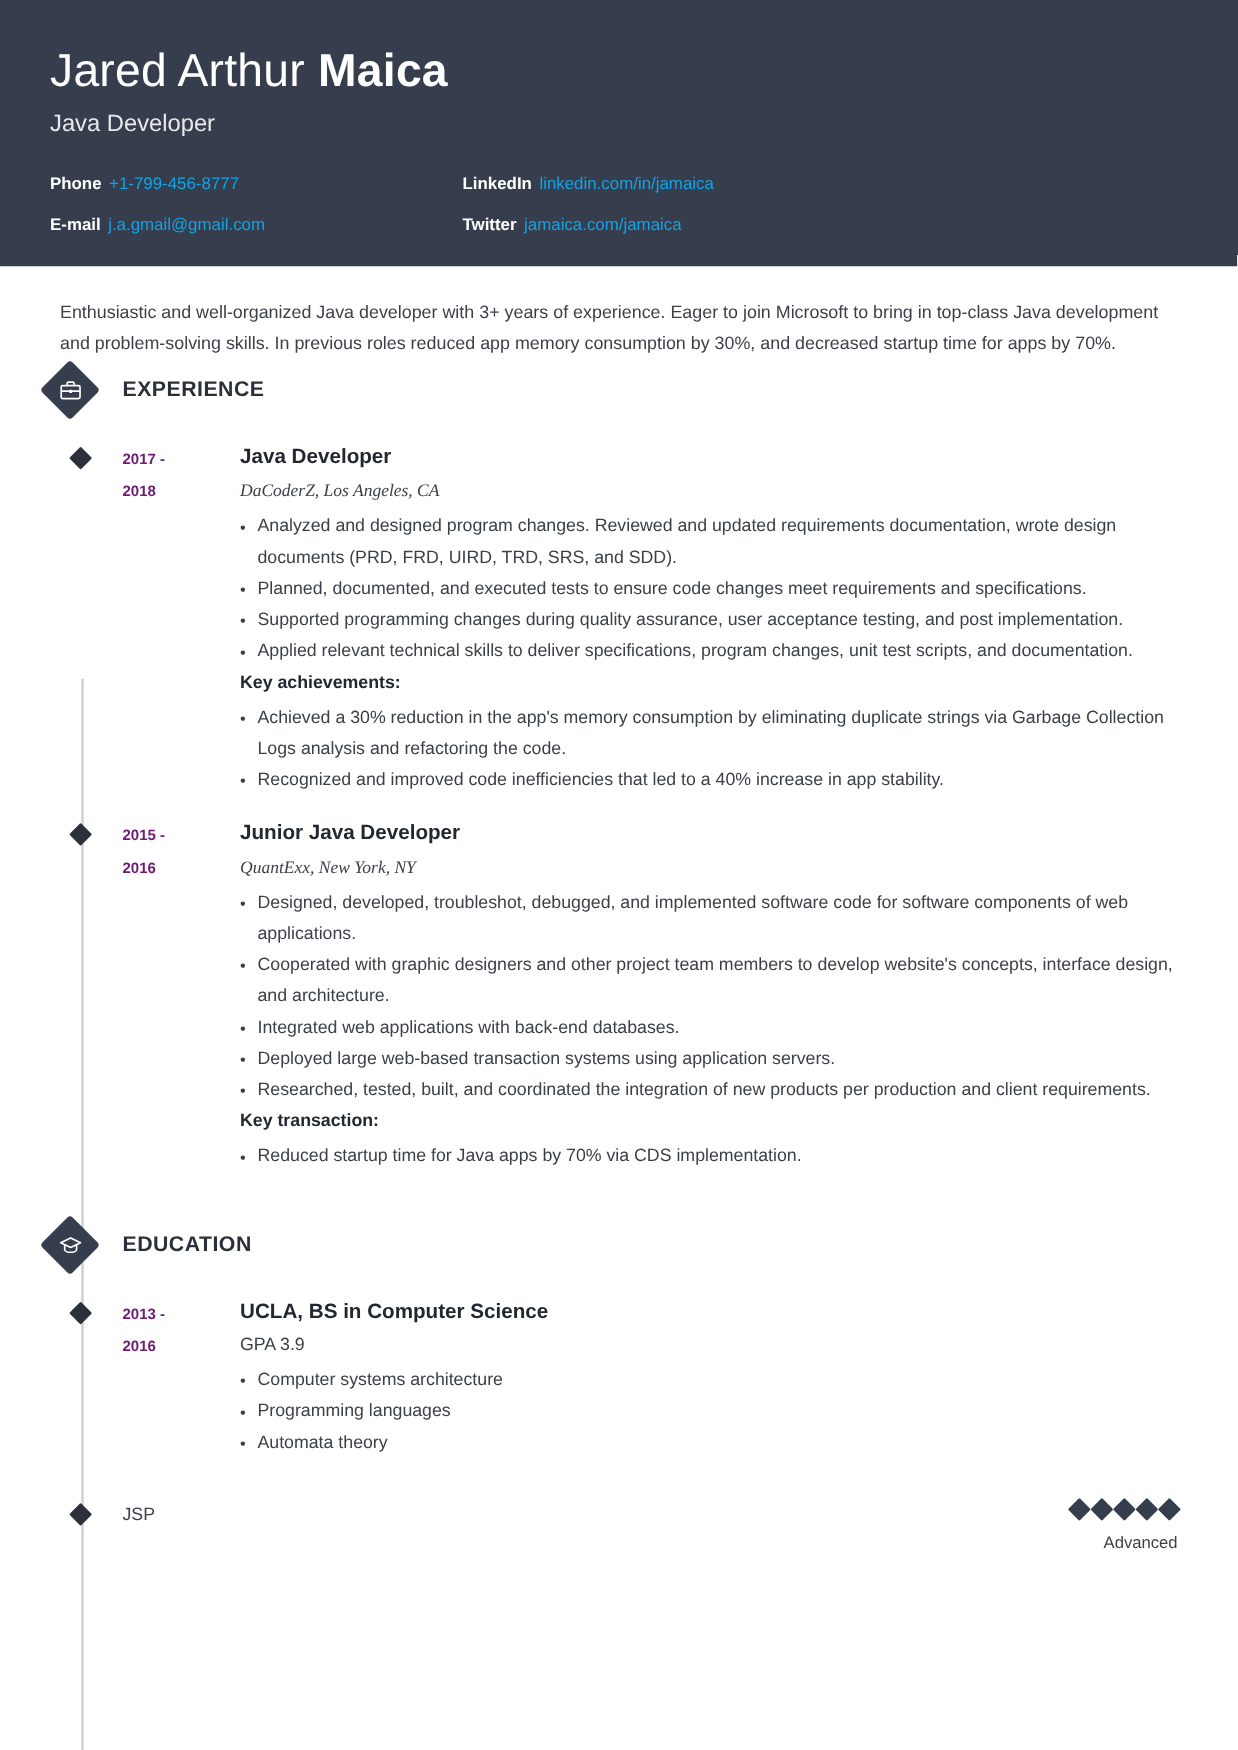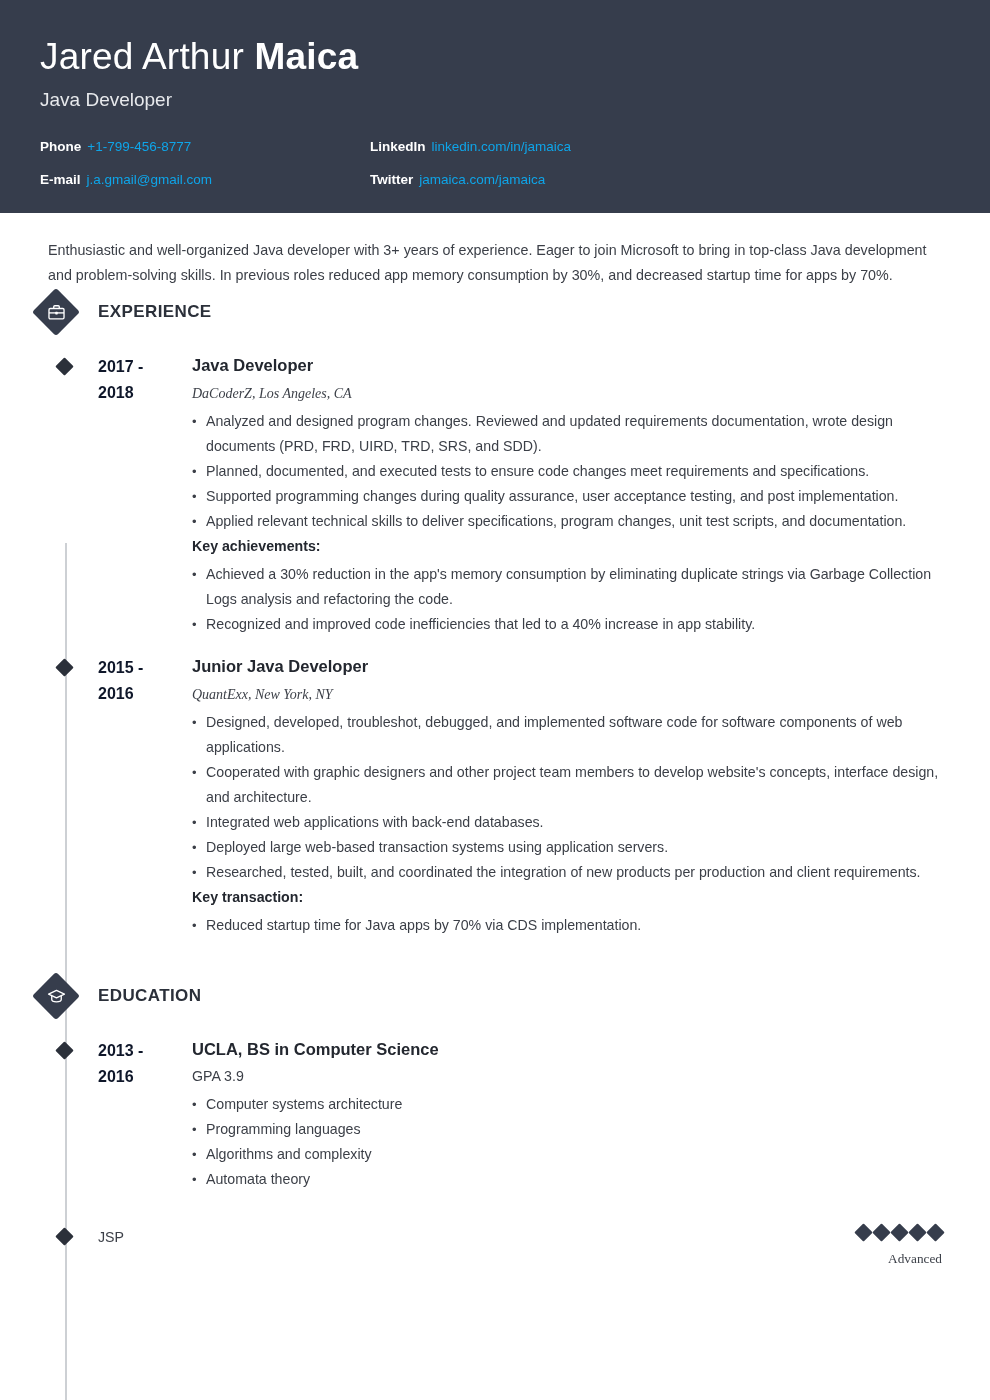--- a/index.html
+++ b/index.html
@@ -150,24 +150,24 @@
     height: 13px;
     background: #2b303a;
     transform: rotate(45deg);
     border-radius: 1px;
   }
 
   .entry-dates {
     width: 92px;
     flex: 0 0 92px;
     margin-left: 50px;
-    font-size: 16px;
+    font-size: 12px;
     font-weight: 700;
     line-height: 26px;
-    color: #0f172a;
+    color: #701a75;
   }
 
   .entry-main { flex: 1; padding-left: 2px; }
 
   .entry-role {
     font-size: 16.5px;
     font-weight: 700;
     line-height: 22px;
     color: #23272f;
   }
@@ -223,21 +223,20 @@
   .skill-name {
     margin-left: 50px;
     font-size: 14.2px;
     line-height: 22px;
     color: #3b3f47;
     flex: 1;
   }
   .skill-rating {
     text-align: right;
     padding-right: 8px;
-    font-family: Liberation Serif, serif;
   }
   .rating-diamonds {
     display: flex;
     gap: 5px;
     justify-content: flex-end;
   }
   .rd {
     width: 13px;
     height: 13px;
     background: #363d4c;
@@ -365,21 +364,20 @@
         <div class="entry-dates">
           <div>2013 -</div>
           <div>2016</div>
         </div>
         <div class="entry-main">
           <div class="entry-role">UCLA, BS in Computer Science</div>
           <div class="edu-line" style="margin-top:4px;">GPA 3.9</div>
           <ul class="bullets">
             <li>Computer systems architecture</li>
             <li>Programming languages</li>
-            <li>Algorithms and complexity</li>
             <li>Automata theory</li>
           </ul>
         </div>
       </div>
     </div>
 
     <div class="spacer-sm"></div>
 
     <div class="section">
 

